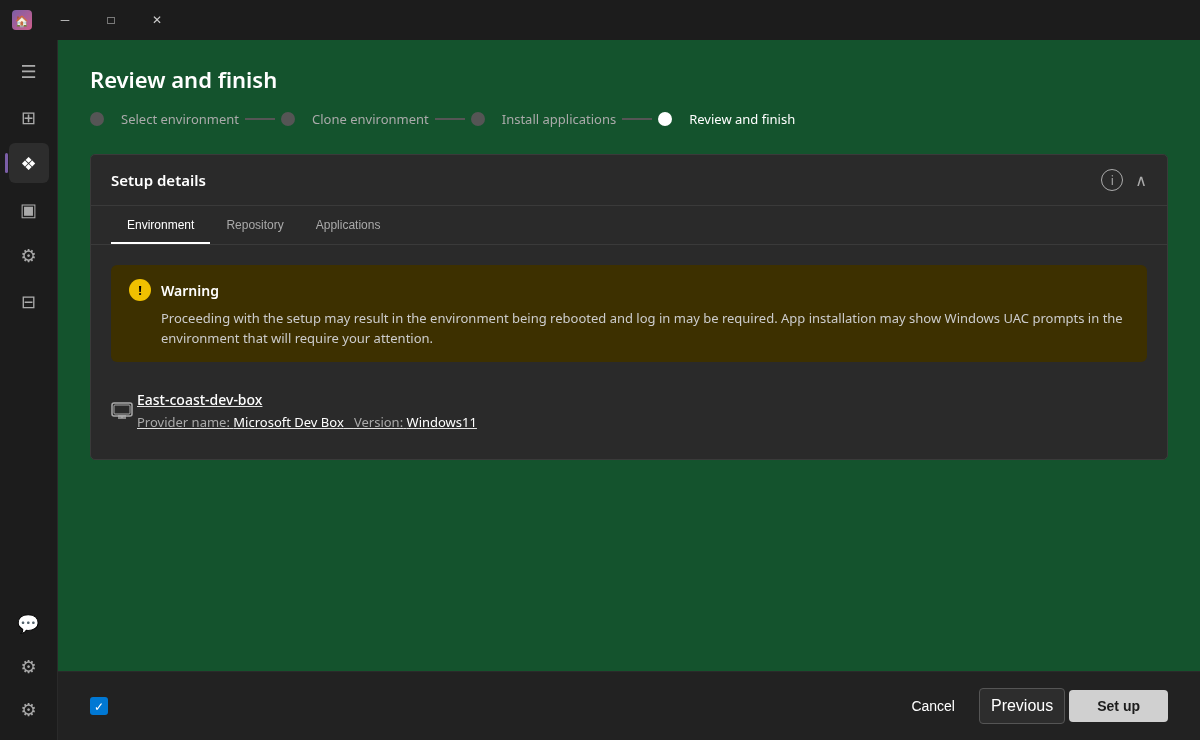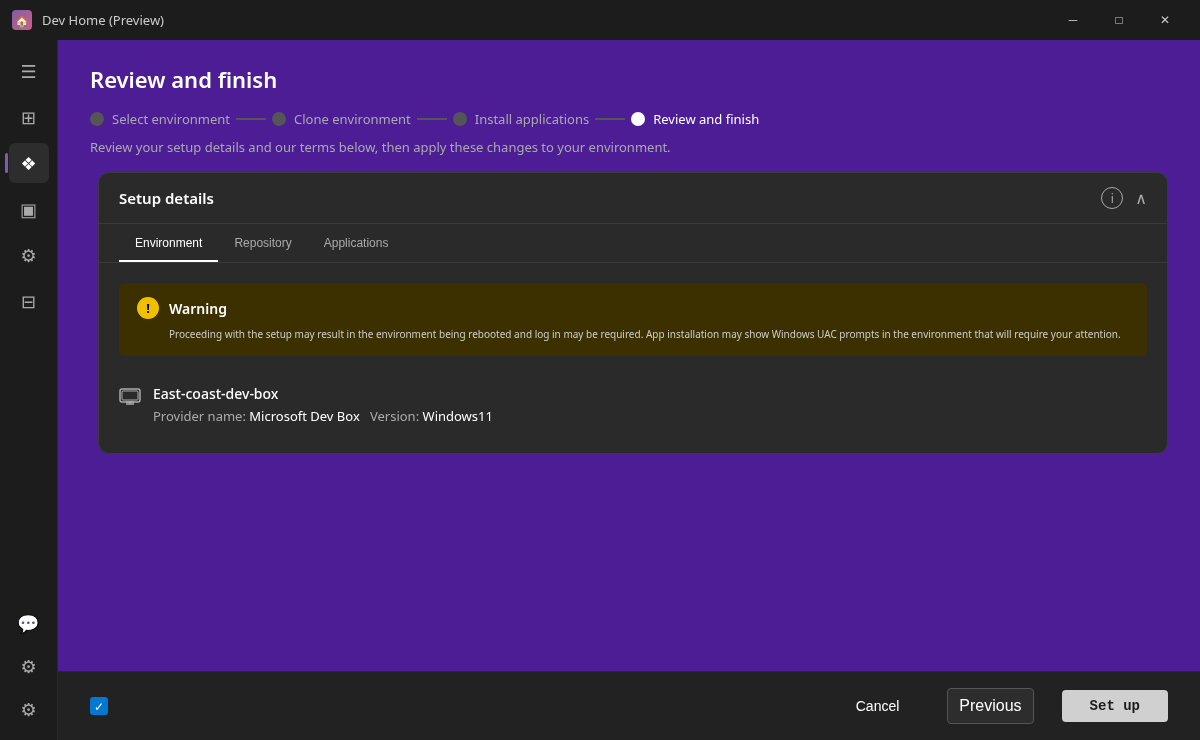--- a/index.html
+++ b/index.html
@@ -102,21 +102,21 @@
     }
     .sidebar-bottom {
       margin-top: auto;
     }
 
     
     .main-content {
       flex: 1;
       display: flex;
       flex-direction: column;
-      background: #4c1d95;
+      background: #14532d;
       overflow: hidden;
     }
 
     .page-header {
       padding: 24px 32px 16px 32px;
       flex-shrink: 0;
     }
     .page-title {
       font-size: 22px;
       font-weight: 600;
@@ -128,21 +128,21 @@
     .stepper {
       display: flex;
       align-items: center;
       gap: 0;
       margin-bottom: 10px;
       flex-wrap: nowrap;
     }
     .step {
       display: flex;
       align-items: center;
-      gap: 8px;
+      gap: 17px;
     }
     .step-dot {
       width: 14px;
       height: 14px;
       border-radius: 50%;
       background: #555;
       flex-shrink: 0;
     }
     .step-dot.active {
       background: #ffffff;
@@ -170,24 +170,23 @@
     
     .content-area {
       flex: 1;
       padding: 0 32px;
       overflow-y: auto;
     }
 
     
     .setup-card {
       background: #2a2a2a;
-      border-radius: 11px;
+      border-radius: 5px;
       border: 1px solid #3a3a3a;
       overflow: hidden;
-      margin-left: 8px;
     }
     .setup-card-header {
       display: flex;
       align-items: center;
       padding: 14px 20px;
       border-bottom: 1px solid #3a3a3a;
       gap: 12px;
     }
     .setup-card-title {
       font-size: 15px;
@@ -281,32 +280,33 @@
       font-size: 13px;
       font-weight: bold;
       flex-shrink: 0;
     }
     .warning-title {
       font-size: 14px;
       font-weight: 600;
       color: #fff;
     }
     .warning-text {
-      font-size: 10px;
+      font-size: 13px;
       color: #ccc;
       line-height: 1.5;
       padding-left: 32px;
     }
 
     
     .env-item {
       display: flex;
-      align-items: flex-start;
-      gap: 12px;
+      align-items: center;
+      gap: 4px;
       padding: 8px 0;
+      text-decoration: underline;
     }
     .env-icon {
       color: #aaa;
       font-size: 18px;
       margin-top: 2px;
     }
     .env-details {}
     .env-name {
       font-size: 14px;
       color: #fff;
@@ -346,21 +346,21 @@
     .checkbox-check {
       color: #fff;
       font-size: 12px;
     }
     .agree-text {
       font-size: 14px;
       color: #e0e0e0;
     }
     .footer-buttons {
       display: flex;
-      gap: 28px;
+      gap: 4px;
       align-items: center;
     }
     .btn-cancel {
       background: transparent;
       border: none;
       color: #fff;
       padding: 8px 20px;
       font-size: 14px;
       cursor: pointer;
       border-radius: 4px;
@@ -376,29 +376,27 @@
     }
     .btn-setup {
       background: #d0d0d0;
       border: none;
       color: #1c1c1c;
       padding: 8px 28px;
       font-size: 14px;
       font-weight: 600;
       cursor: pointer;
       border-radius: 4px;
-      font-family: Liberation Mono, monospace;
     }
   </style>
 </head>
 <body>
 
 <div class="titlebar">
   <div class="titlebar-icon">🏠</div>
-  <span class="titlebar-title">Dev Home (Preview)</span>
   <div class="titlebar-controls">
     <button class="titlebar-btn">─</button>
     <button class="titlebar-btn">□</button>
     <button class="titlebar-btn close">✕</button>
   </div>
 </div>
 
 <div class="app-layout">
 
   <div class="sidebar">
@@ -453,21 +451,20 @@
           <div class="step-dot"></div>
           <span class="step-label">Install applications</span>
         </div>
         <div class="step-connector"></div>
         <div class="step">
           <div class="step-dot active"></div>
           <span class="step-label active">Review and finish</span>
         </div>
       </div>
 
-      <p class="page-subtitle">Review your setup details and our terms below, then apply these changes to your environment.</p>
     </div>
 
     <div class="content-area">
 
       <div class="setup-card">
         <div class="setup-card-header">
           <span class="setup-card-title">Setup details</span>
           <div class="info-icon">
             <span>i</span>
           </div>

